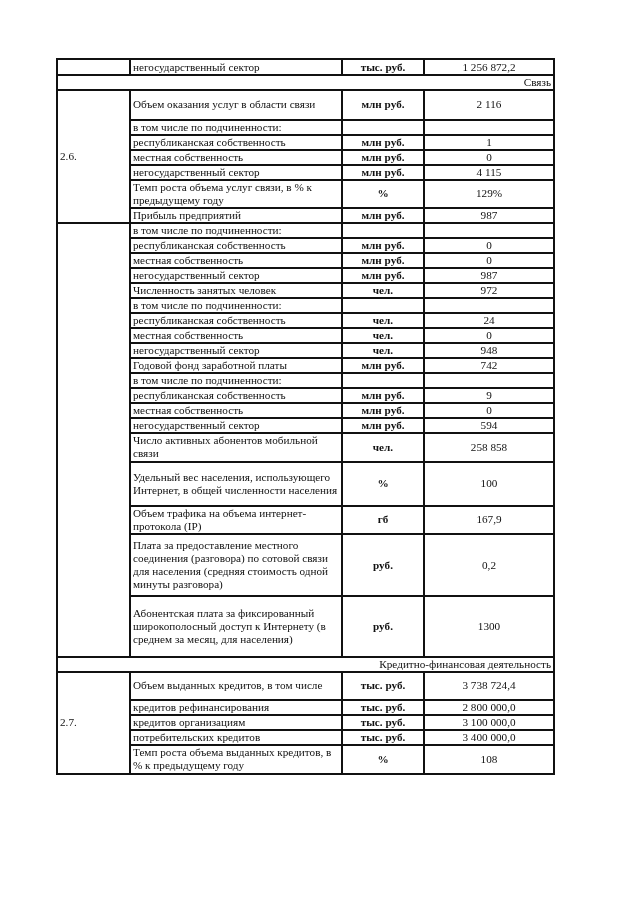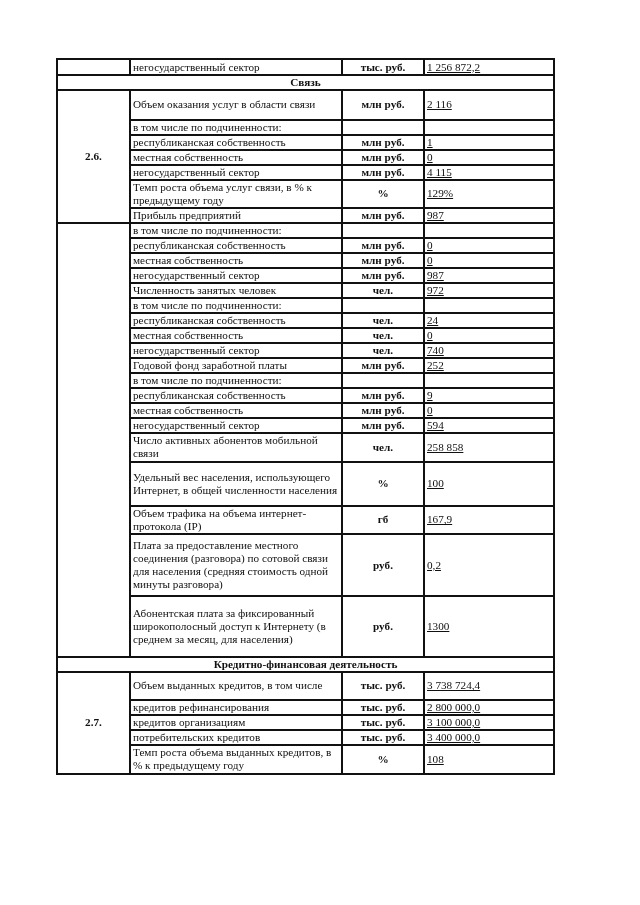--- a/index.html
+++ b/index.html
@@ -15,25 +15,25 @@
     font-size: 11.2px; line-height: 13px;
   }
   table.doc td {
     border: 2px solid #111; padding: 0 2px; vertical-align: middle;
     overflow: hidden;
   }
   col.c-num { width: 73px; }
   col.c-name { width: 212px; }
   col.c-unit { width: 82px; }
   col.c-val { width: 130px; }
-  td.num { text-align: center; font-weight: bold; }
+  td.num { text-align: left; }
   td.name { text-align: left; }
   td.unit { text-align: center; font-weight: bold; }
-  td.val { text-align: left; text-decoration: underline; }
-  td.section { text-align: center; font-weight: bold; }
+  td.val { text-align: center; }
+  td.section { text-align: right; }
   tr.h16 td { height: 12.5px; }
   tr.h18 td { height: 14px; }
   tr.h30 td { height: 26.5px; }
   tr.h31 td { height: 27.5px; }
   tr.h45 td { height: 42px; }
   tr.h60 td { height: 60px; }
   tr.h62 td { height: 58.5px; margin-top: 23px; }
   td.top-open { border-top: none; }
   td.bottom-open { border-bottom: none; }
   td.num-bottom { vertical-align: bottom; padding-bottom: 0; }
@@ -136,26 +136,26 @@
       <td class="val">24</td>
     </tr>
     <tr class="h16">
       <td class="name">местная собственность</td>
       <td class="unit">чел.</td>
       <td class="val">0</td>
     </tr>
     <tr class="h16">
       <td class="name">негосударственный сектор</td>
       <td class="unit">чел.</td>
-      <td class="val">740</td>
+      <td class="val">948</td>
     </tr>
     <tr class="h16">
       <td class="name">Годовой фонд заработной платы</td>
       <td class="unit">млн руб.</td>
-      <td class="val">252</td>
+      <td class="val">742</td>
     </tr>
     <tr class="h16">
       <td class="name">в том числе по подчиненности:</td>
       <td class="unit"></td>
       <td class="val"></td>
     </tr>
     <tr class="h16">
       <td class="name">республиканская собственность</td>
       <td class="unit">млн руб.</td>
       <td class="val">9</td>

